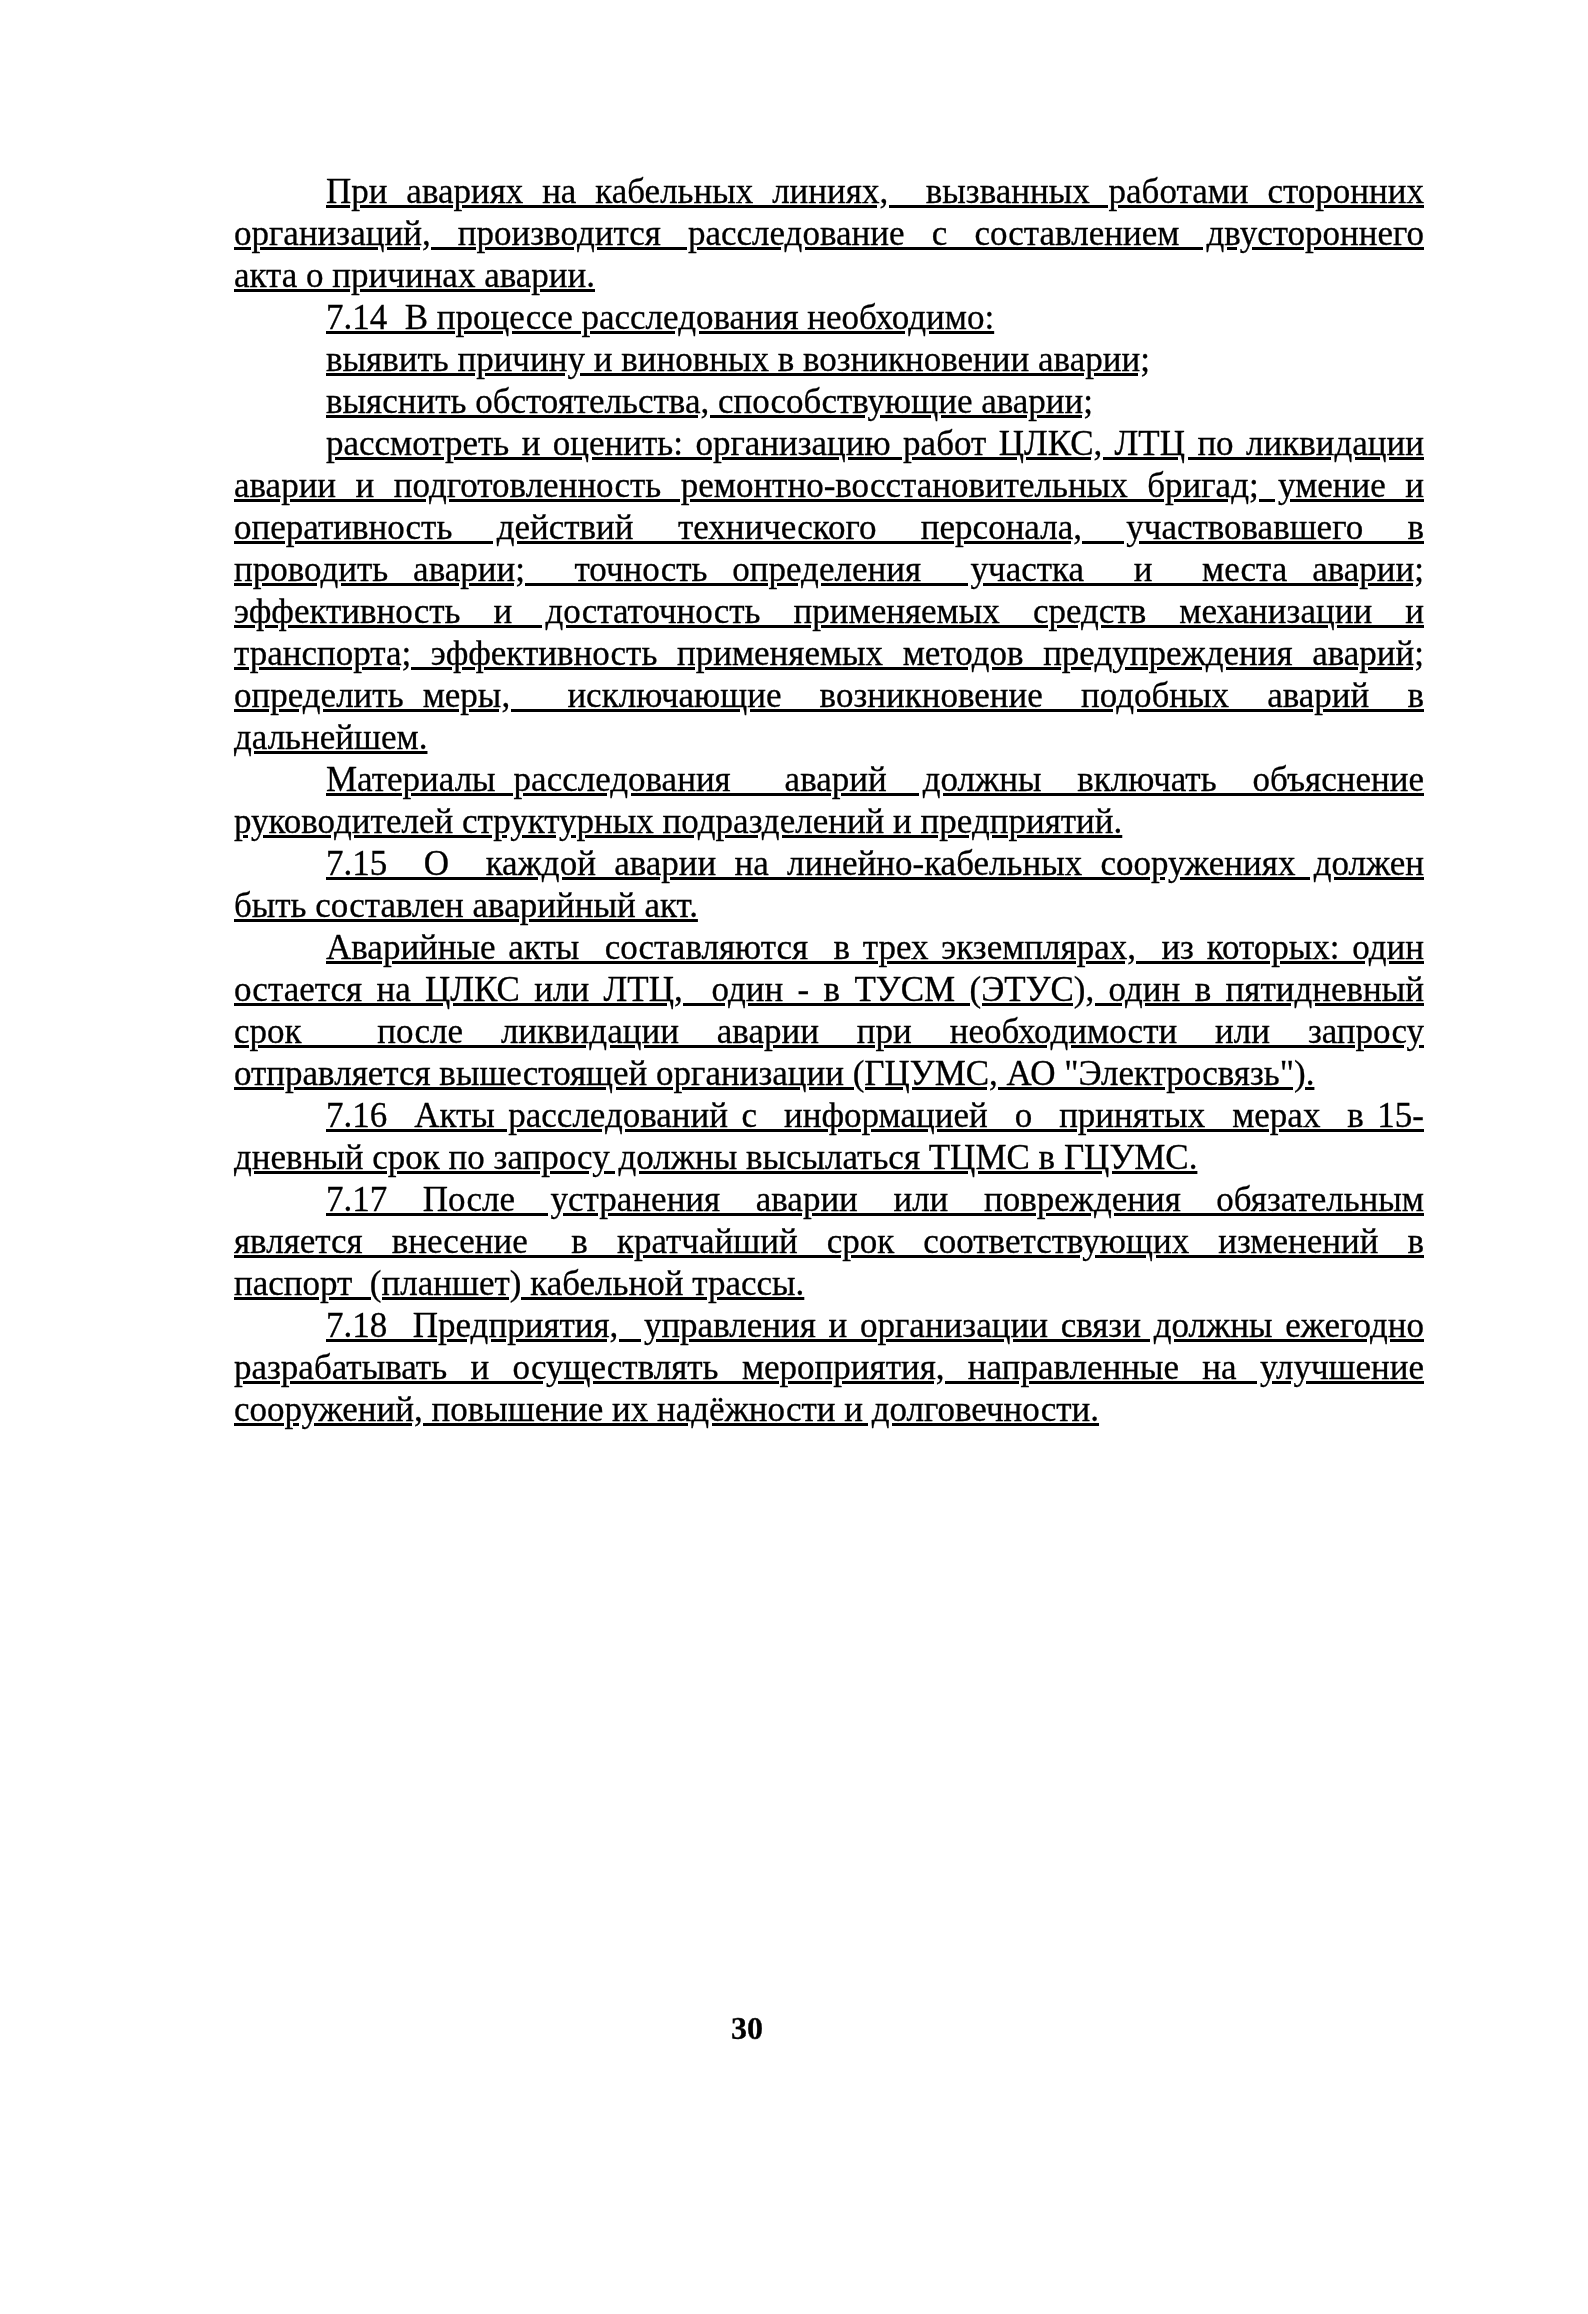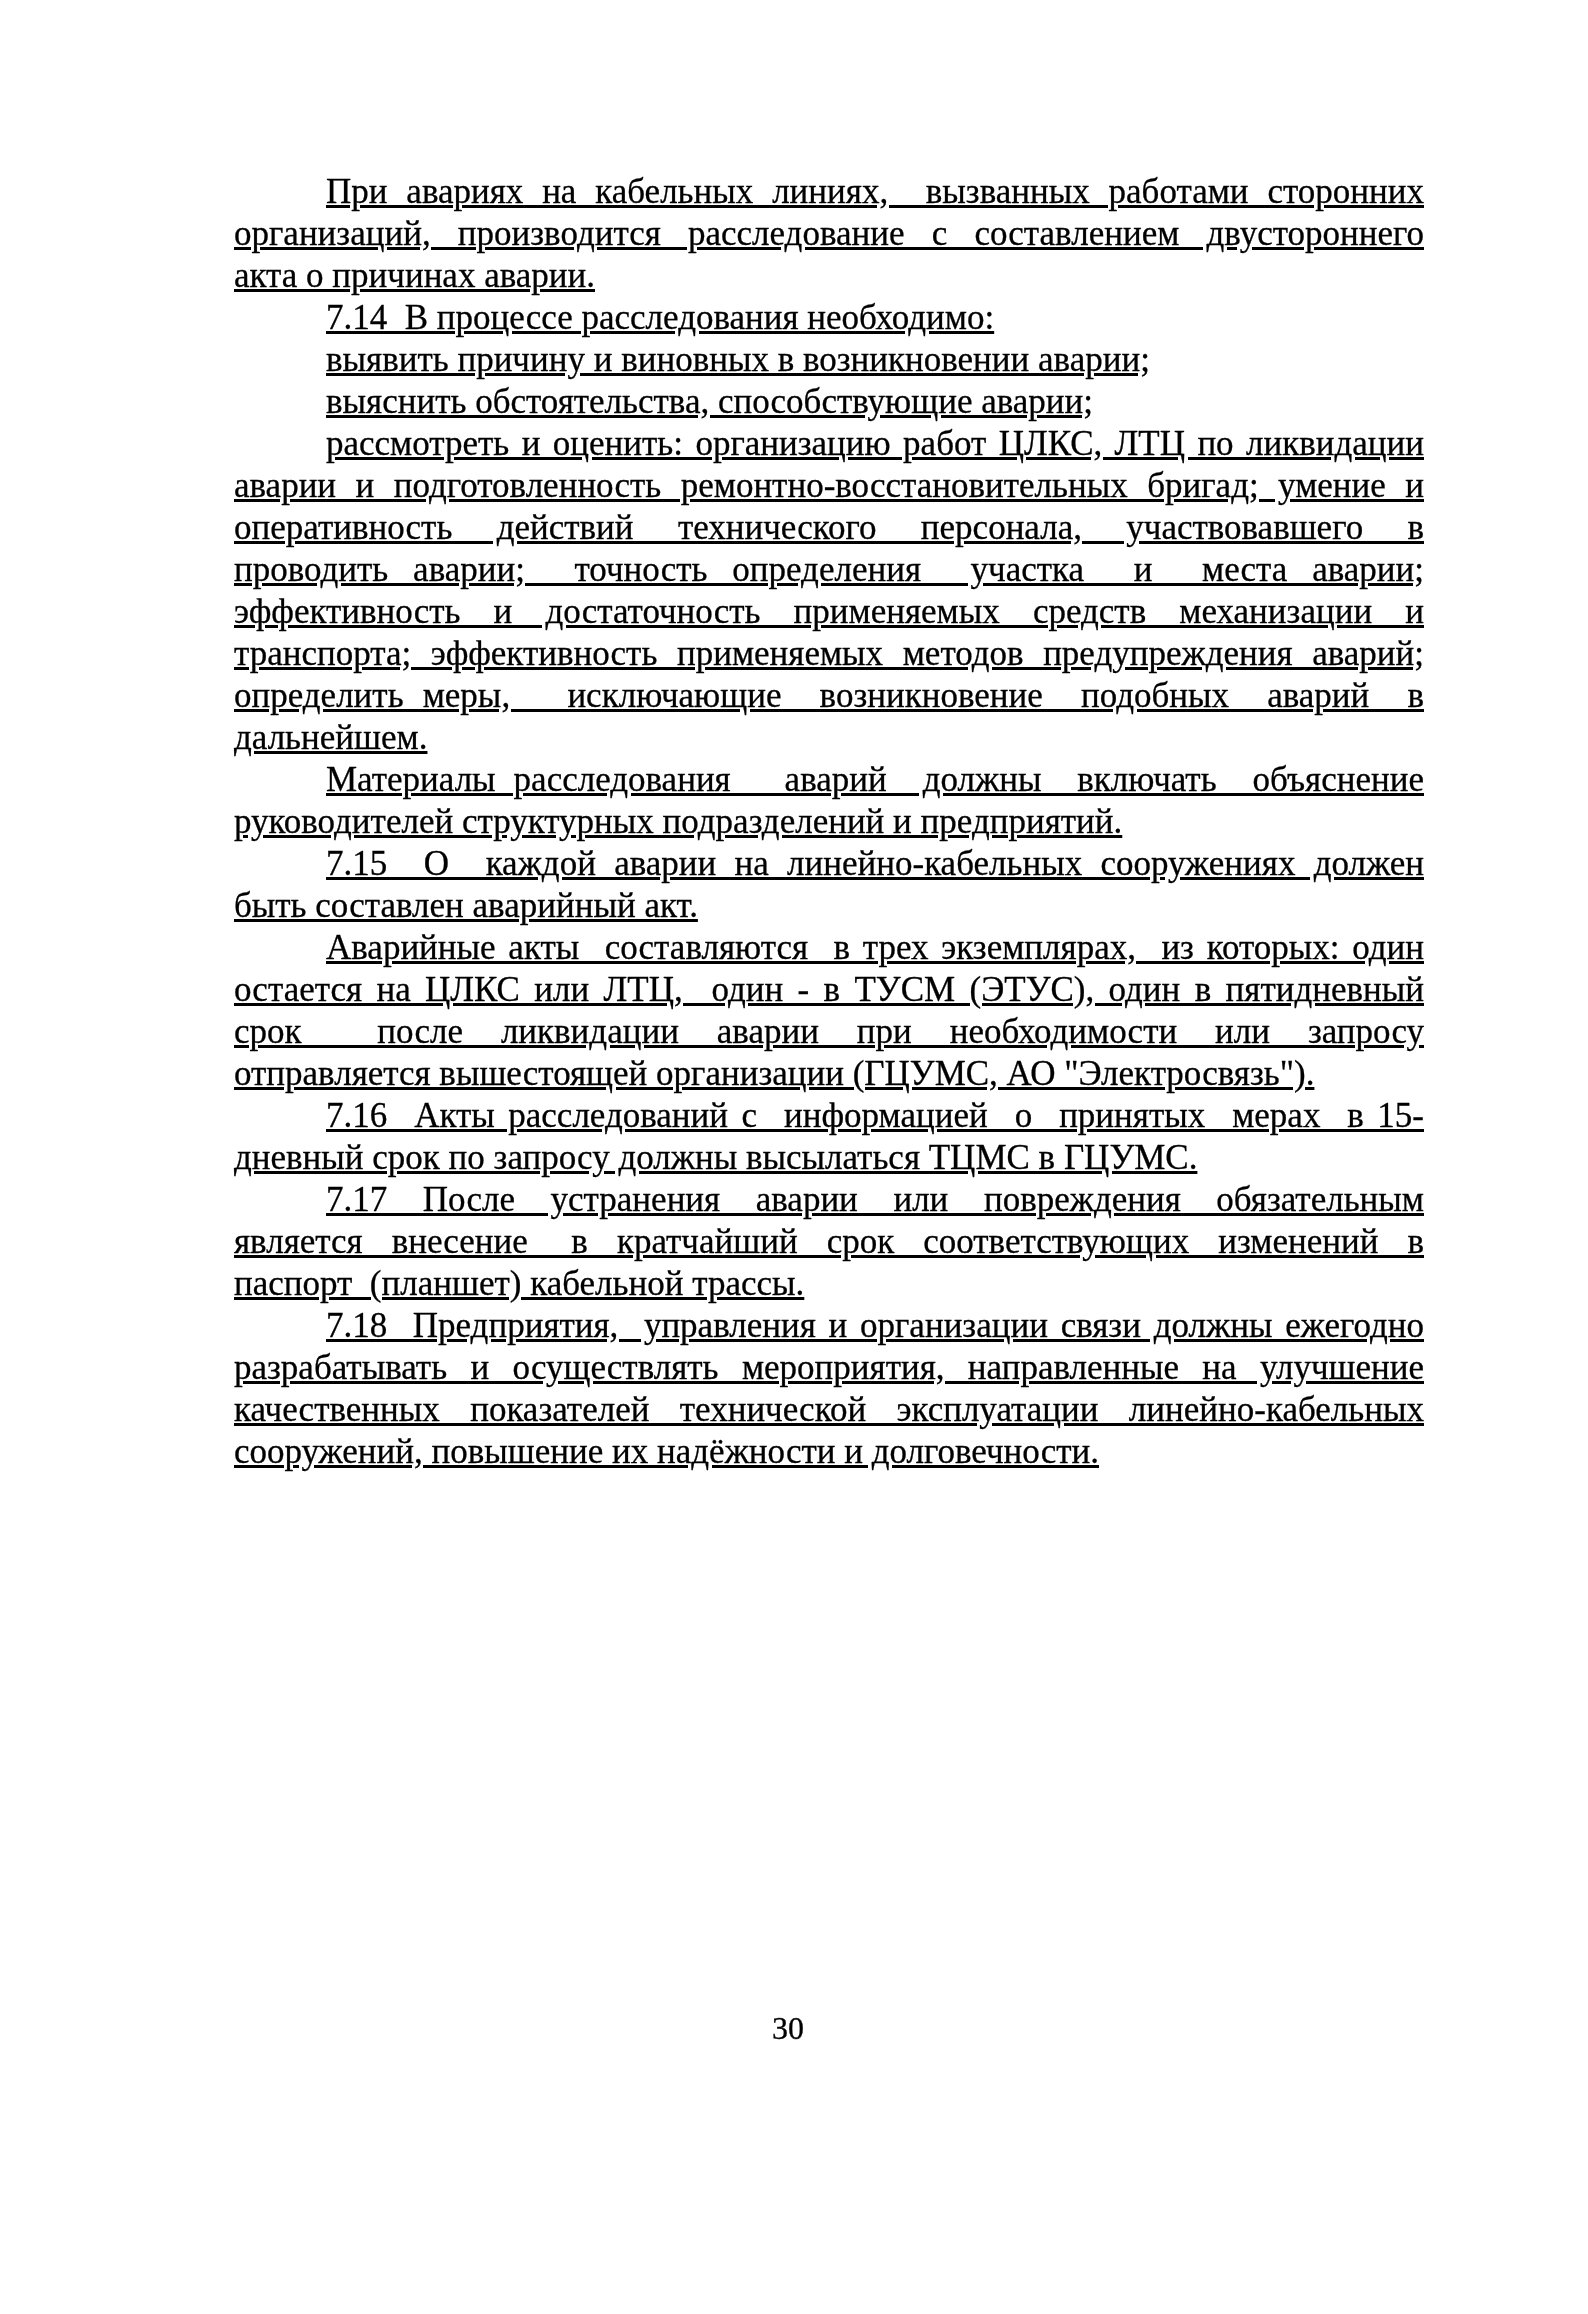--- a/index.html
+++ b/index.html
@@ -42,23 +42,23 @@
     text-align-last: left;
   }
   .line.indent {
     text-indent: 92px;
   }
   .page-number {
     position: absolute;
     left: 731px;
     top: 2011px;
     width: 73px;
-    text-align: right;
+    text-align: left;
     font-size: 32px;
-    font-weight: normal;
+    font-weight: bold;
     line-height: 35px;
     -webkit-text-stroke: 0.3px #000000;
   }
 </style>
 </head>
 <body>
 
 <div class="page">
   <main class="text-block" id="text-block">
       <div class="line indent">При авариях на кабельных линиях,  вызванных работами сторонних</div>
@@ -83,18 +83,17 @@
       <div class="line">остается на ЦЛКС или ЛТЦ,  один - в ТУСМ (ЭТУС), один в пятидневный</div>
       <div class="line">срок    после  ликвидации  аварии  при  необходимости  или  запросу</div>
       <div class="line eop">отправляется вышестоящей организации (ГЦУМС, АО "Электросвязь").</div>
       <div class="line indent">7.16  Акты расследований с  информацией  о  принятых  мерах  в 15-</div>
       <div class="line eop">дневный срок по запросу должны высылаться ТЦМС в ГЦУМС.</div>
       <div class="line indent">7.17  После  устранения  аварии  или  повреждения  обязательным</div>
       <div class="line">является  внесение   в  кратчайший  срок  соответствующих  изменений  в</div>
       <div class="line eop">паспорт  (планшет) кабельной трассы.</div>
       <div class="line indent">7.18  Предприятия,  управления и организации связи должны ежегодно</div>
       <div class="line">разрабатывать и осуществлять мероприятия, направленные на улучшение</div>
-      <div class="line">качественных показателей технической эксплуатации линейно-кабельных</div>
       <div class="line eop">сооружений, повышение их надёжности и долговечности.</div>
     </main>
   <div class="page-number">30</div>
 </div>
 
 
 </body></html>

